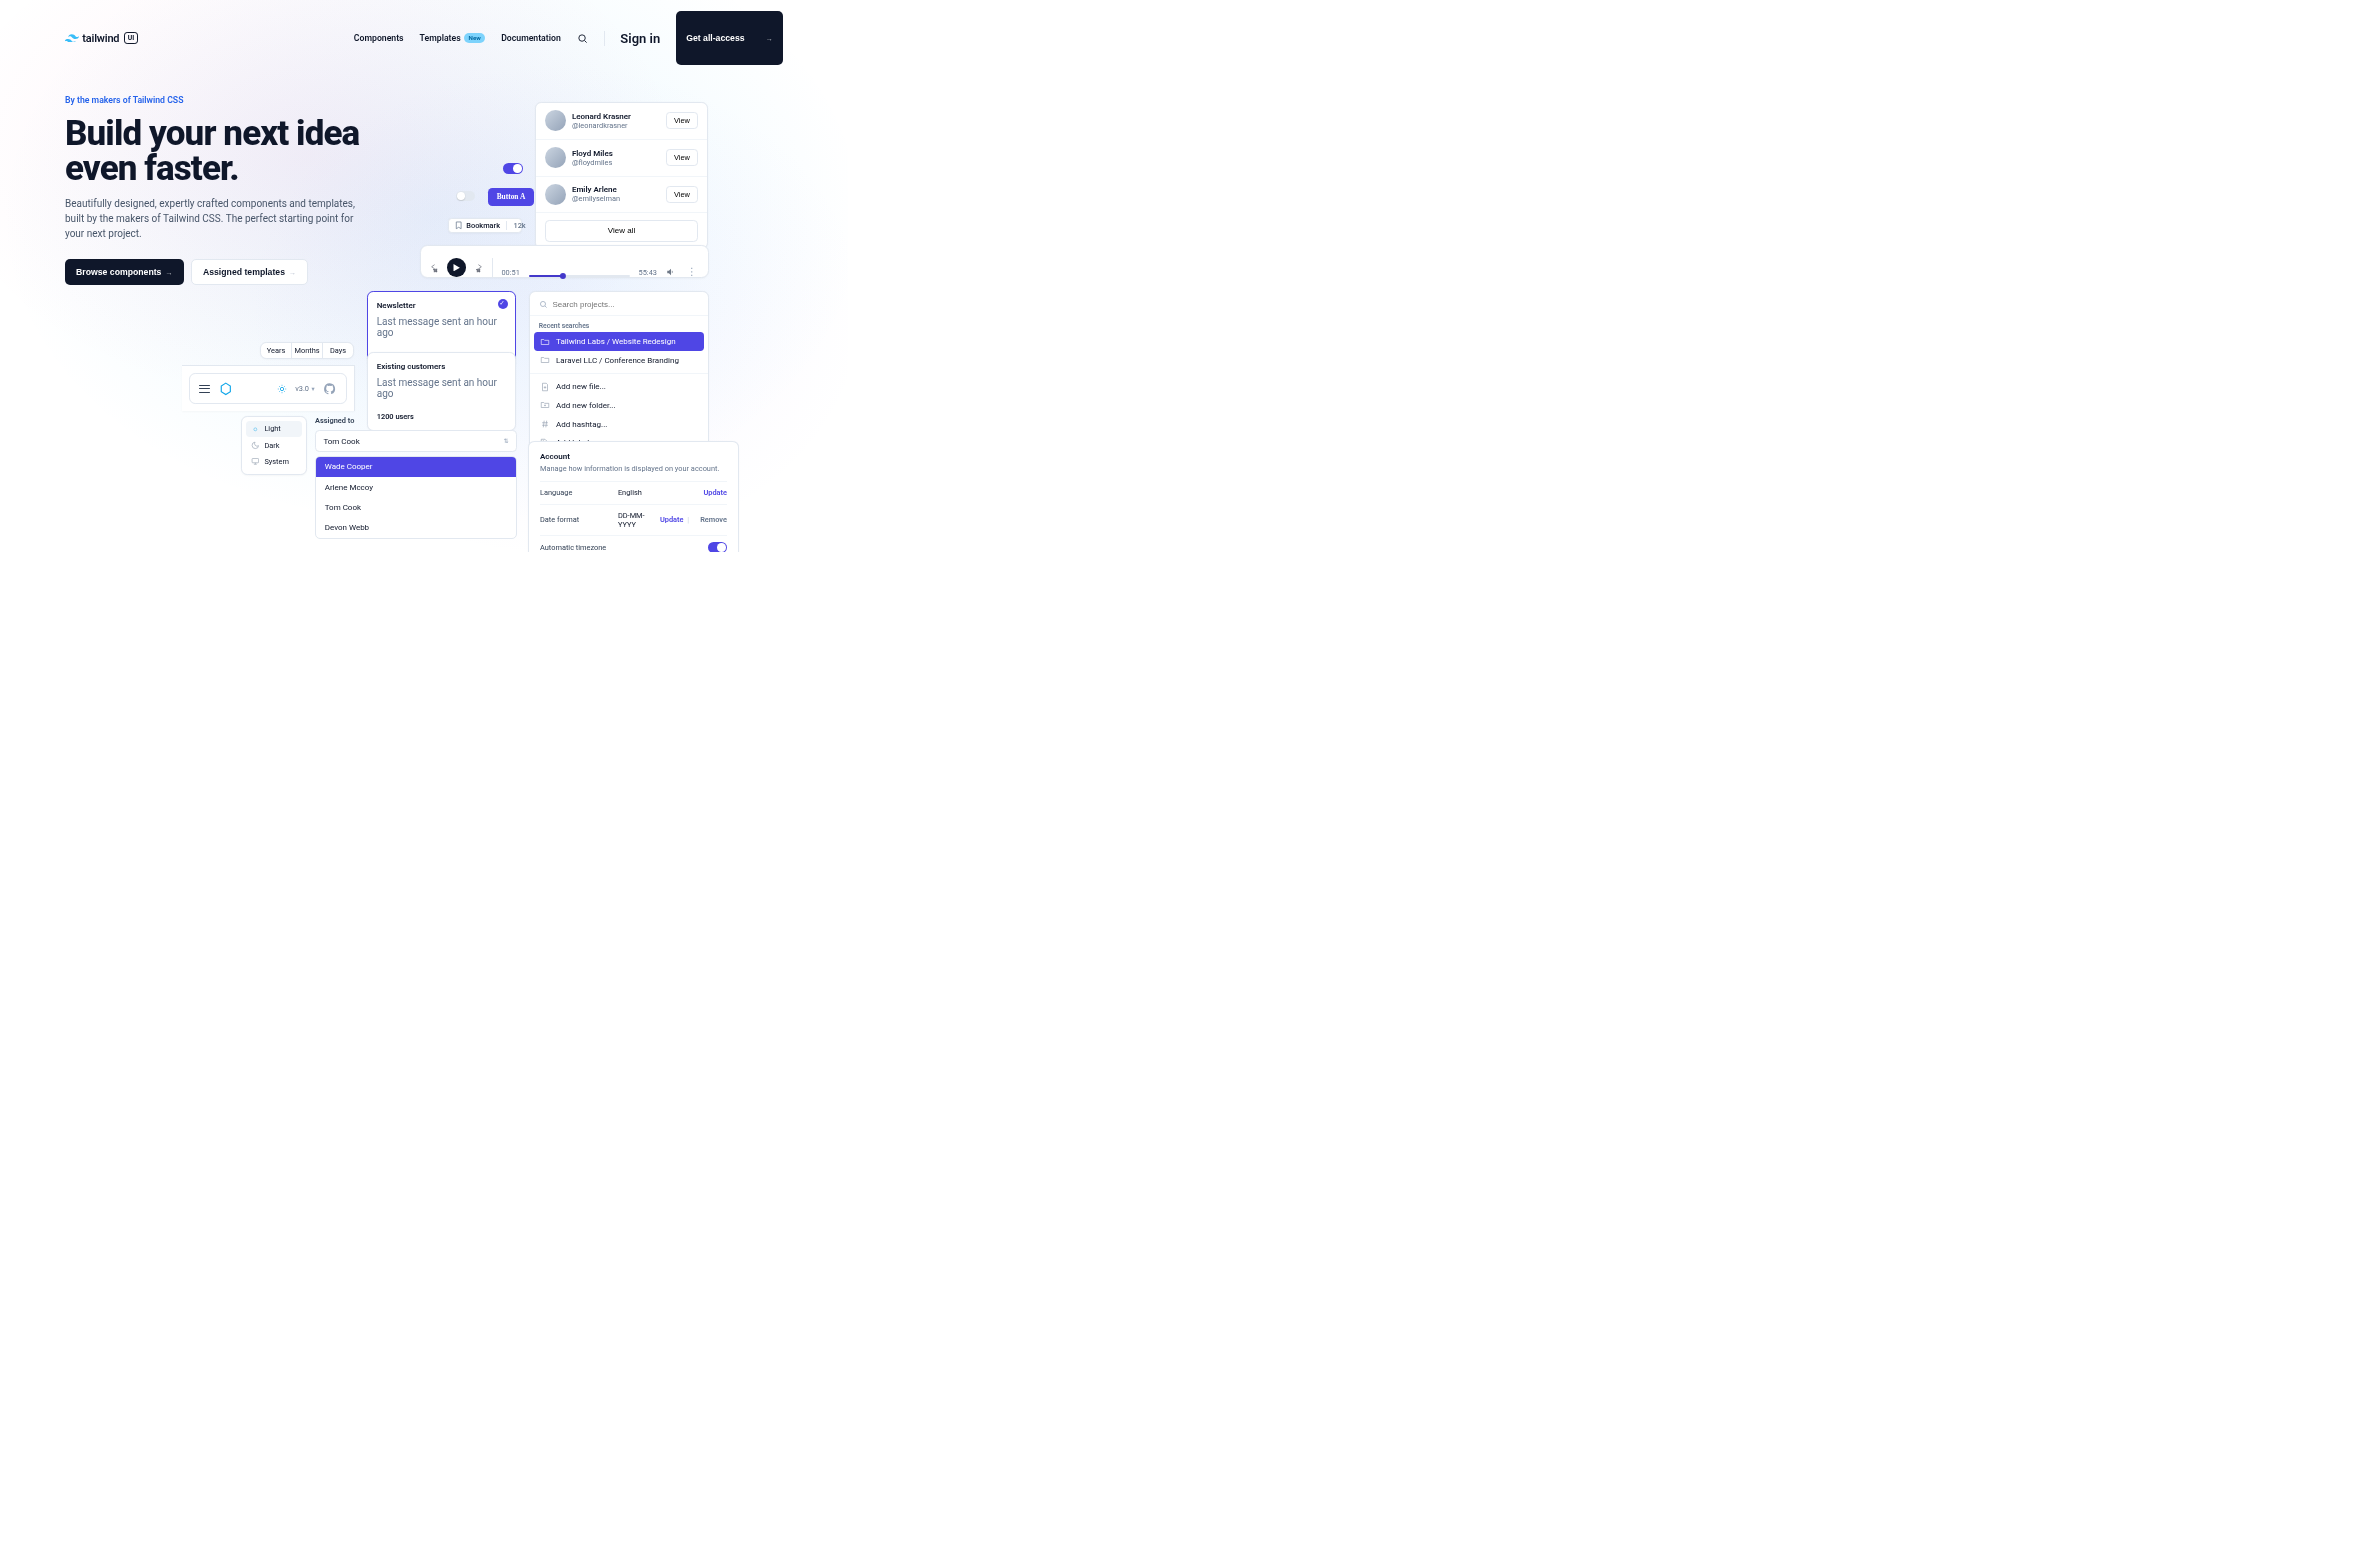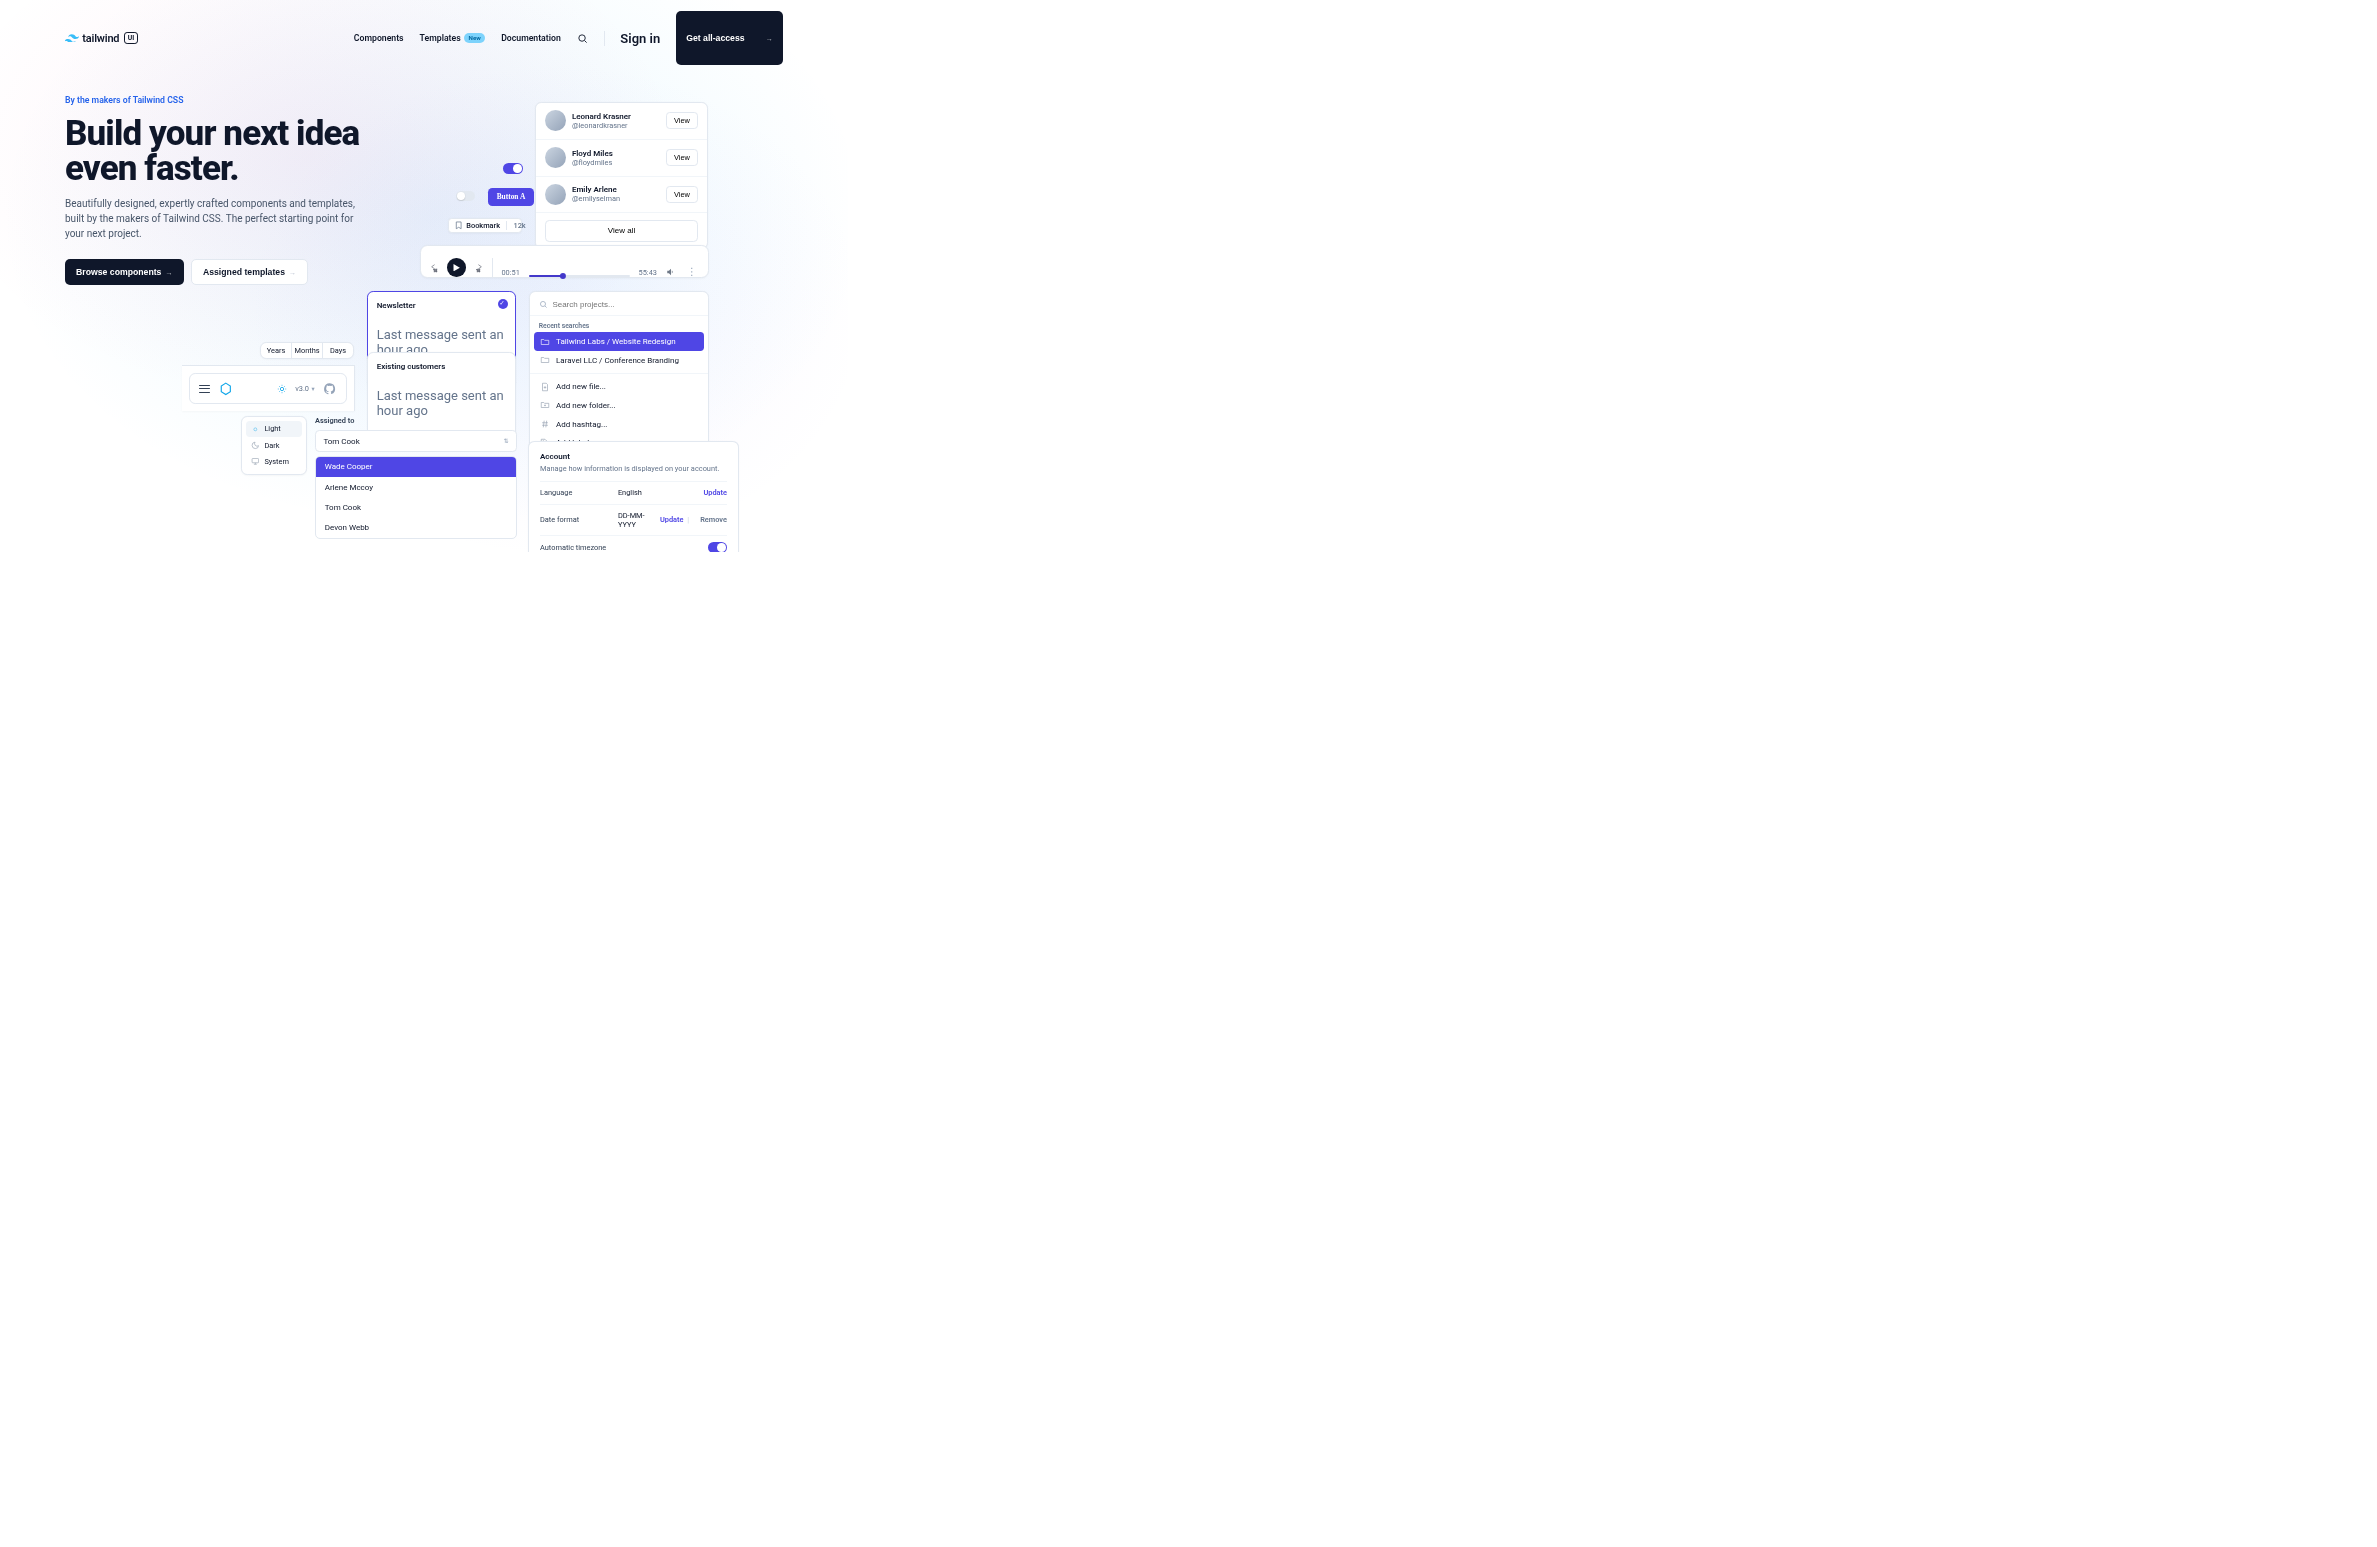--- a/index.html
+++ b/index.html
@@ -126,21 +126,21 @@
 .track-fill { position:absolute; left:0; top:0; bottom:0; width: 34%; background: #4338ca; border-radius: 1.2px; }
 .track-thumb { position:absolute; left:34%; top:50%; width:6.2px; height:6.2px; background:#4338ca; border-radius:50%; transform:translate(-50%,-50%); }
 .vol { width:10px; height:10px; opacity:.7; }
 .kebab { font-size: 10px; color:#94a3b8; padding: 0 2.5px; }
 
 
 .nl { left: 367px; top: 291px; width: 149px; padding: 8.7px; border: 1.2px solid #4f46e5; }
 .nl .tick { position:absolute; right:7.4px; top:7.4px; width:10px; height:10px; background:#4f46e5; border-radius:50%; }
 .nl .tick::after { content:"✓"; color:#fff; font-size:6.2px; position:absolute; left:1.9px; top:0; }
 .nl-title { font-size: 8px; font-weight: 600; }
-.nl-sub { font-size: 13px; color: #64748b; margin-top: 17px; }
+.nl-sub { font-size: 10px; color: #64748b; margin-top: 6px; }
 .nl-stat { font-size: 7.4px; font-weight: 600; margin-top: 13.6px; }
 .nl2 { left: 367px; top: 352px; width: 149px; padding: 8.7px; }
 
 
 .search { left: 529px; top: 291px; width: 180px; padding: 5px 0 6.2px; }
 .search-head { display:flex; align-items:center; gap:5px; padding: 2.5px 8.7px 6.2px; border-bottom:0.6px solid #f1f5f9; }
 .search-head input { border:none; outline:none; font-size:8px; flex:1; color:#64748b; background:transparent; }
 .search-label { font-size: 6.8px; font-weight: 600; color:#64748b; padding: 6.2px 8.7px 2.5px; }
 .sr-row {
   display:flex; align-items:center; gap:6.2px; font-size:8px;

